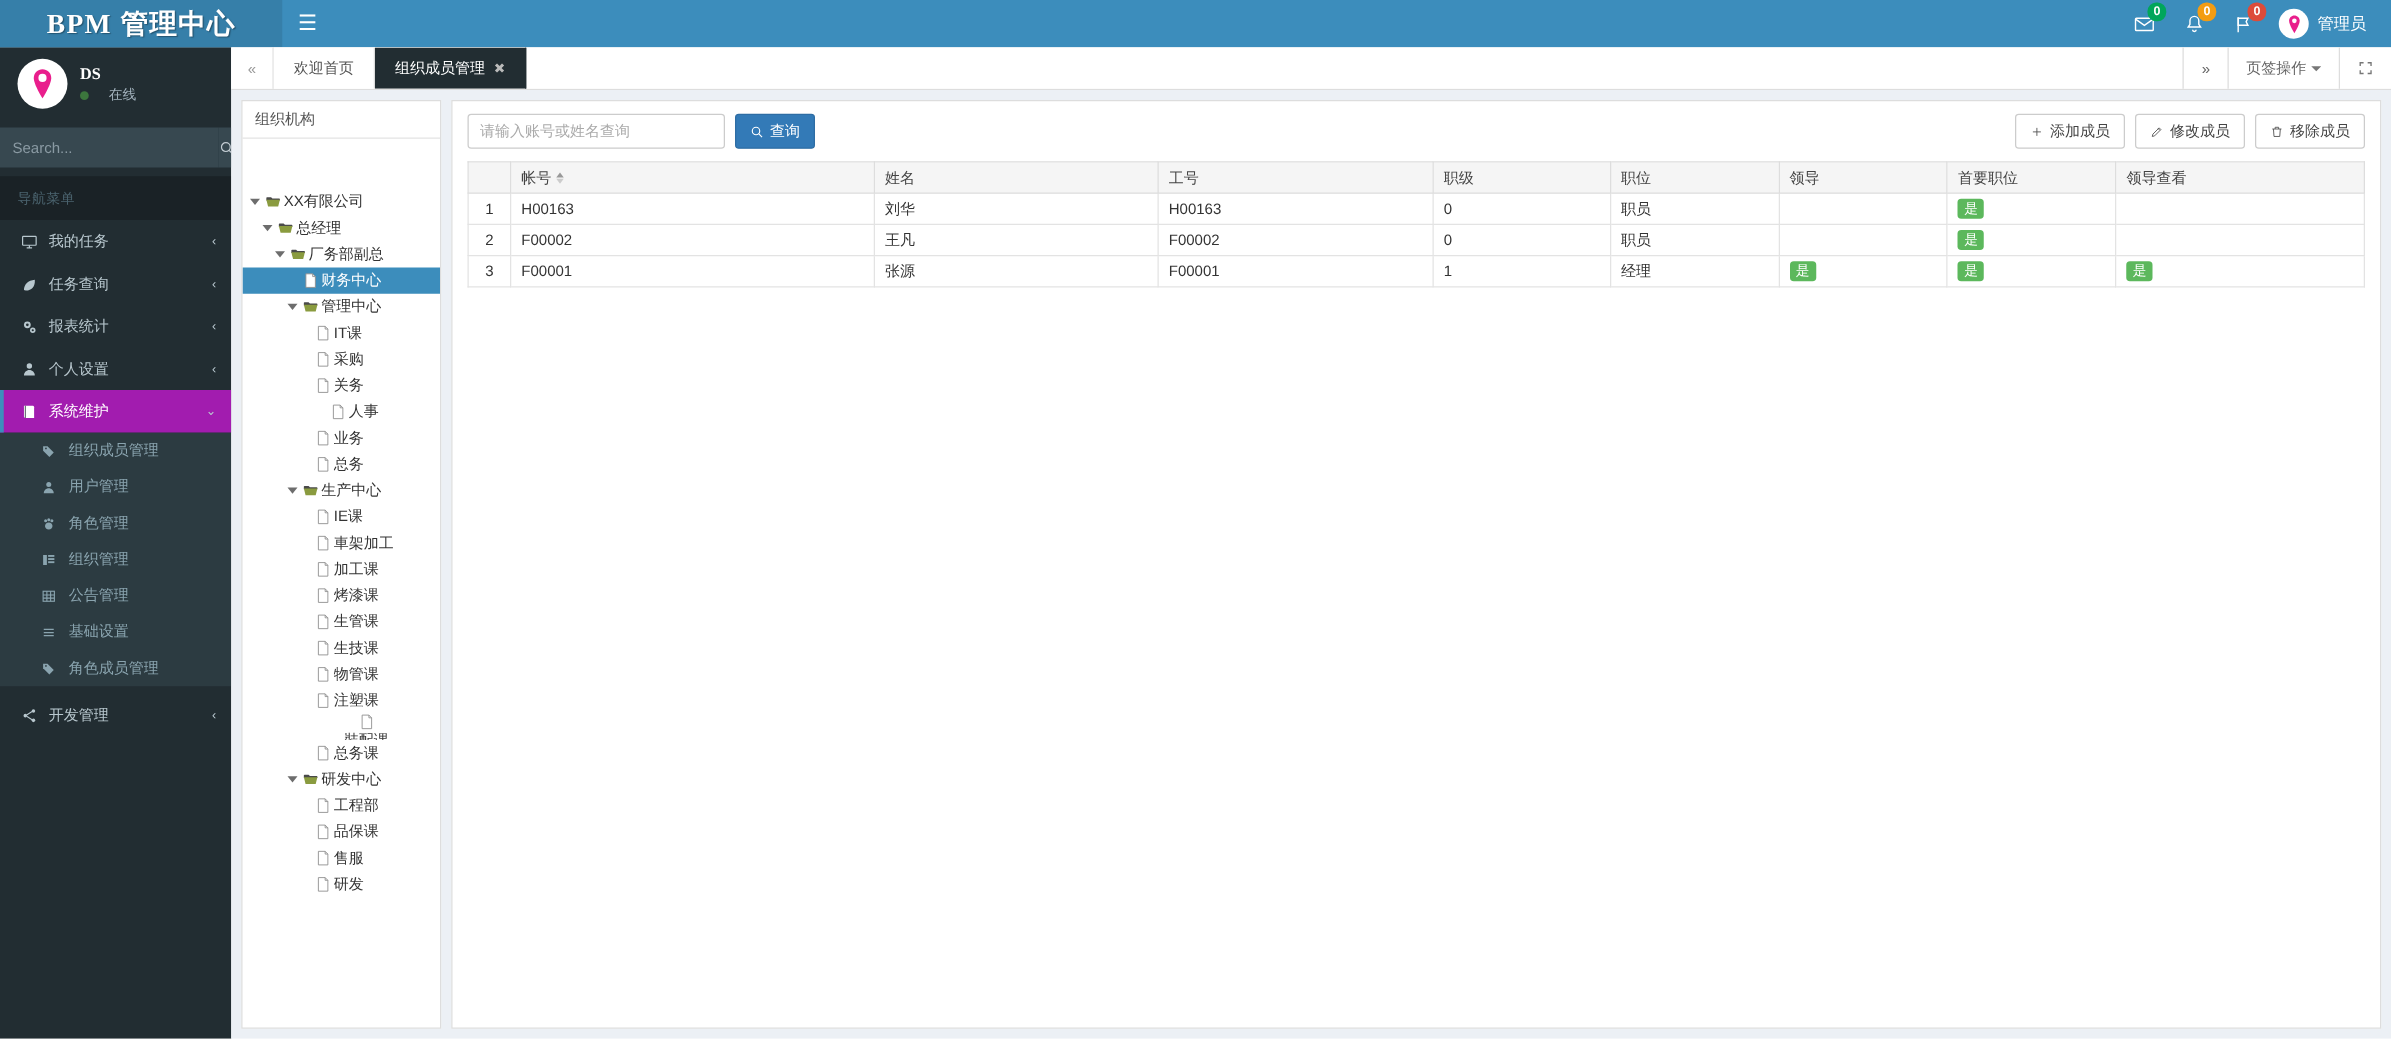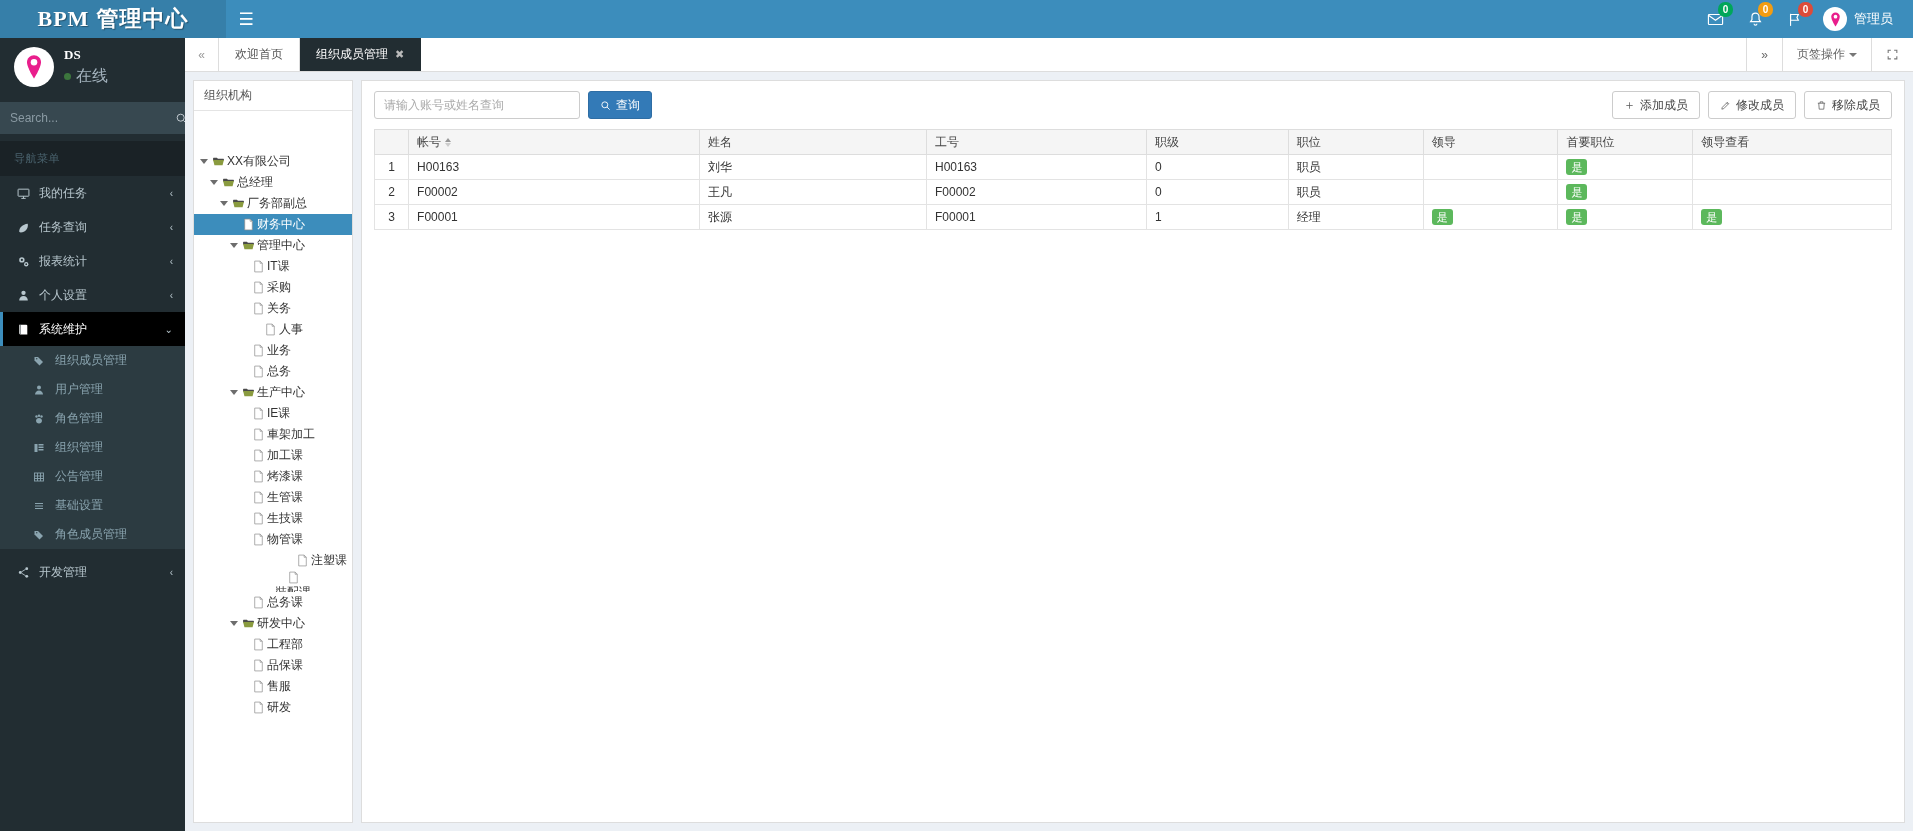--- a/index.html
+++ b/index.html
@@ -56,21 +56,21 @@
 
   
   .sidebar { width: 185px; background: #222d32; flex: none; overflow: hidden; }
   .user-panel { height: 57px; display: flex; align-items: center; padding: 0 0 0 14px; gap: 10px; }
   .avatar-lg {
     width: 40px; height: 40px; border-radius: 50%; background: #fff; flex: none;
     display: flex; align-items: center; justify-content: center;
   }
   .user-panel-info { color: #fff; font-size: 12px; line-height: 1.5; }
   .user-panel-info .uname { font-weight: bold; font-family: "Liberation Serif", serif; font-size: 13px; }
-  .user-status { color: #a3b2bd; display: flex; align-items: center; gap: 5px; font-size: 16px; }
+  .user-status { color: #a3b2bd; display: flex; align-items: center; gap: 16px; font-size: 11px; }
   .dot-online { width: 7px; height: 7px; border-radius: 50%; background: #3c763d; display: inline-block; }
   .side-search { padding: 7px 10px 7px 0; margin-left: 0; }
   .side-search-inner {
     display: flex; align-items: center; background: #374850; height: 32px;
     margin: 0 0 0 0;
   }
   .side-search-inner input {
     flex: 1; background: transparent; border: none; outline: none;
     color: #c3ccd3; font-size: 12px; padding: 0 10px; height: 32px;
     font-family: "Liberation Sans", sans-serif;
@@ -87,21 +87,21 @@
   }
   .nav-item {
     display: flex; align-items: center; height: 34px; padding: 0 12px 0 14px;
     color: #b8c7ce; font-size: 12px; border-left: 3px solid transparent;
     position: relative;
   }
   .nav-item .ni-icon { width: 22px; display: flex; align-items: center; color: #b8c7ce; }
   .nav-item .ni-icon svg { width: 13px; height: 13px; }
   .nav-item .ni-label { flex: 1; }
   .nav-item .ni-arrow { font-size: 10px; color: #b8c7ce; }
-  .nav-item.active { background: #000000; color: #fff; border-left-color: #3c8dbc; justify-content: center; }
+  .nav-item.active { background: #a21caf; color: #fff; border-left-color: #3c8dbc; justify-content: center; }
   .submenu { background: #2c3b41; }
   .submenu .nav-item { height: 29px; padding-left: 30px; color: #8aa4af; font-size: 12px; }
   .submenu .nav-item .ni-icon svg { width: 12px; height: 12px; }
 
   
   .content-col { flex: 1; display: flex; flex-direction: column; min-width: 0; background: #ecf0f5; }
 
   
   .tabbar {
     height: 34px; background: #f5f5f5; border-bottom: 1px solid #ddd;
@@ -646,21 +646,21 @@
             <div class="tree-node" style="padding-left: 44px;">
               <span class="tree-toggle"></span>
               <span class="tree-icon">
                 <svg viewBox="0 0 24 24">
                   <path d="M5 2h10l4 4v16H5z" fill="#ffffff" stroke="#8d8d8d" stroke-width="1.3"></path>
                   <path d="M15 2v4h4" fill="none" stroke="#8d8d8d" stroke-width="1.3"></path>
                 </svg>
               </span>
               <span class="tree-label">物管课</span>
             </div>
-            <div class="tree-node" style="padding-left: 44px; margin-left: 44px;">
+            <div class="tree-node" style="padding-left: 44px;">
               <span class="tree-toggle"></span>
               <span class="tree-icon">
                 <svg viewBox="0 0 24 24">
                   <path d="M5 2h10l4 4v16H5z" fill="#ffffff" stroke="#8d8d8d" stroke-width="1.3"></path>
                   <path d="M15 2v4h4" fill="none" stroke="#8d8d8d" stroke-width="1.3"></path>
                 </svg>
               </span>
               <span class="tree-label">注塑课</span>
             </div>
             <div class="tree-node" style="padding-left: 44px; flex-direction: column;">

